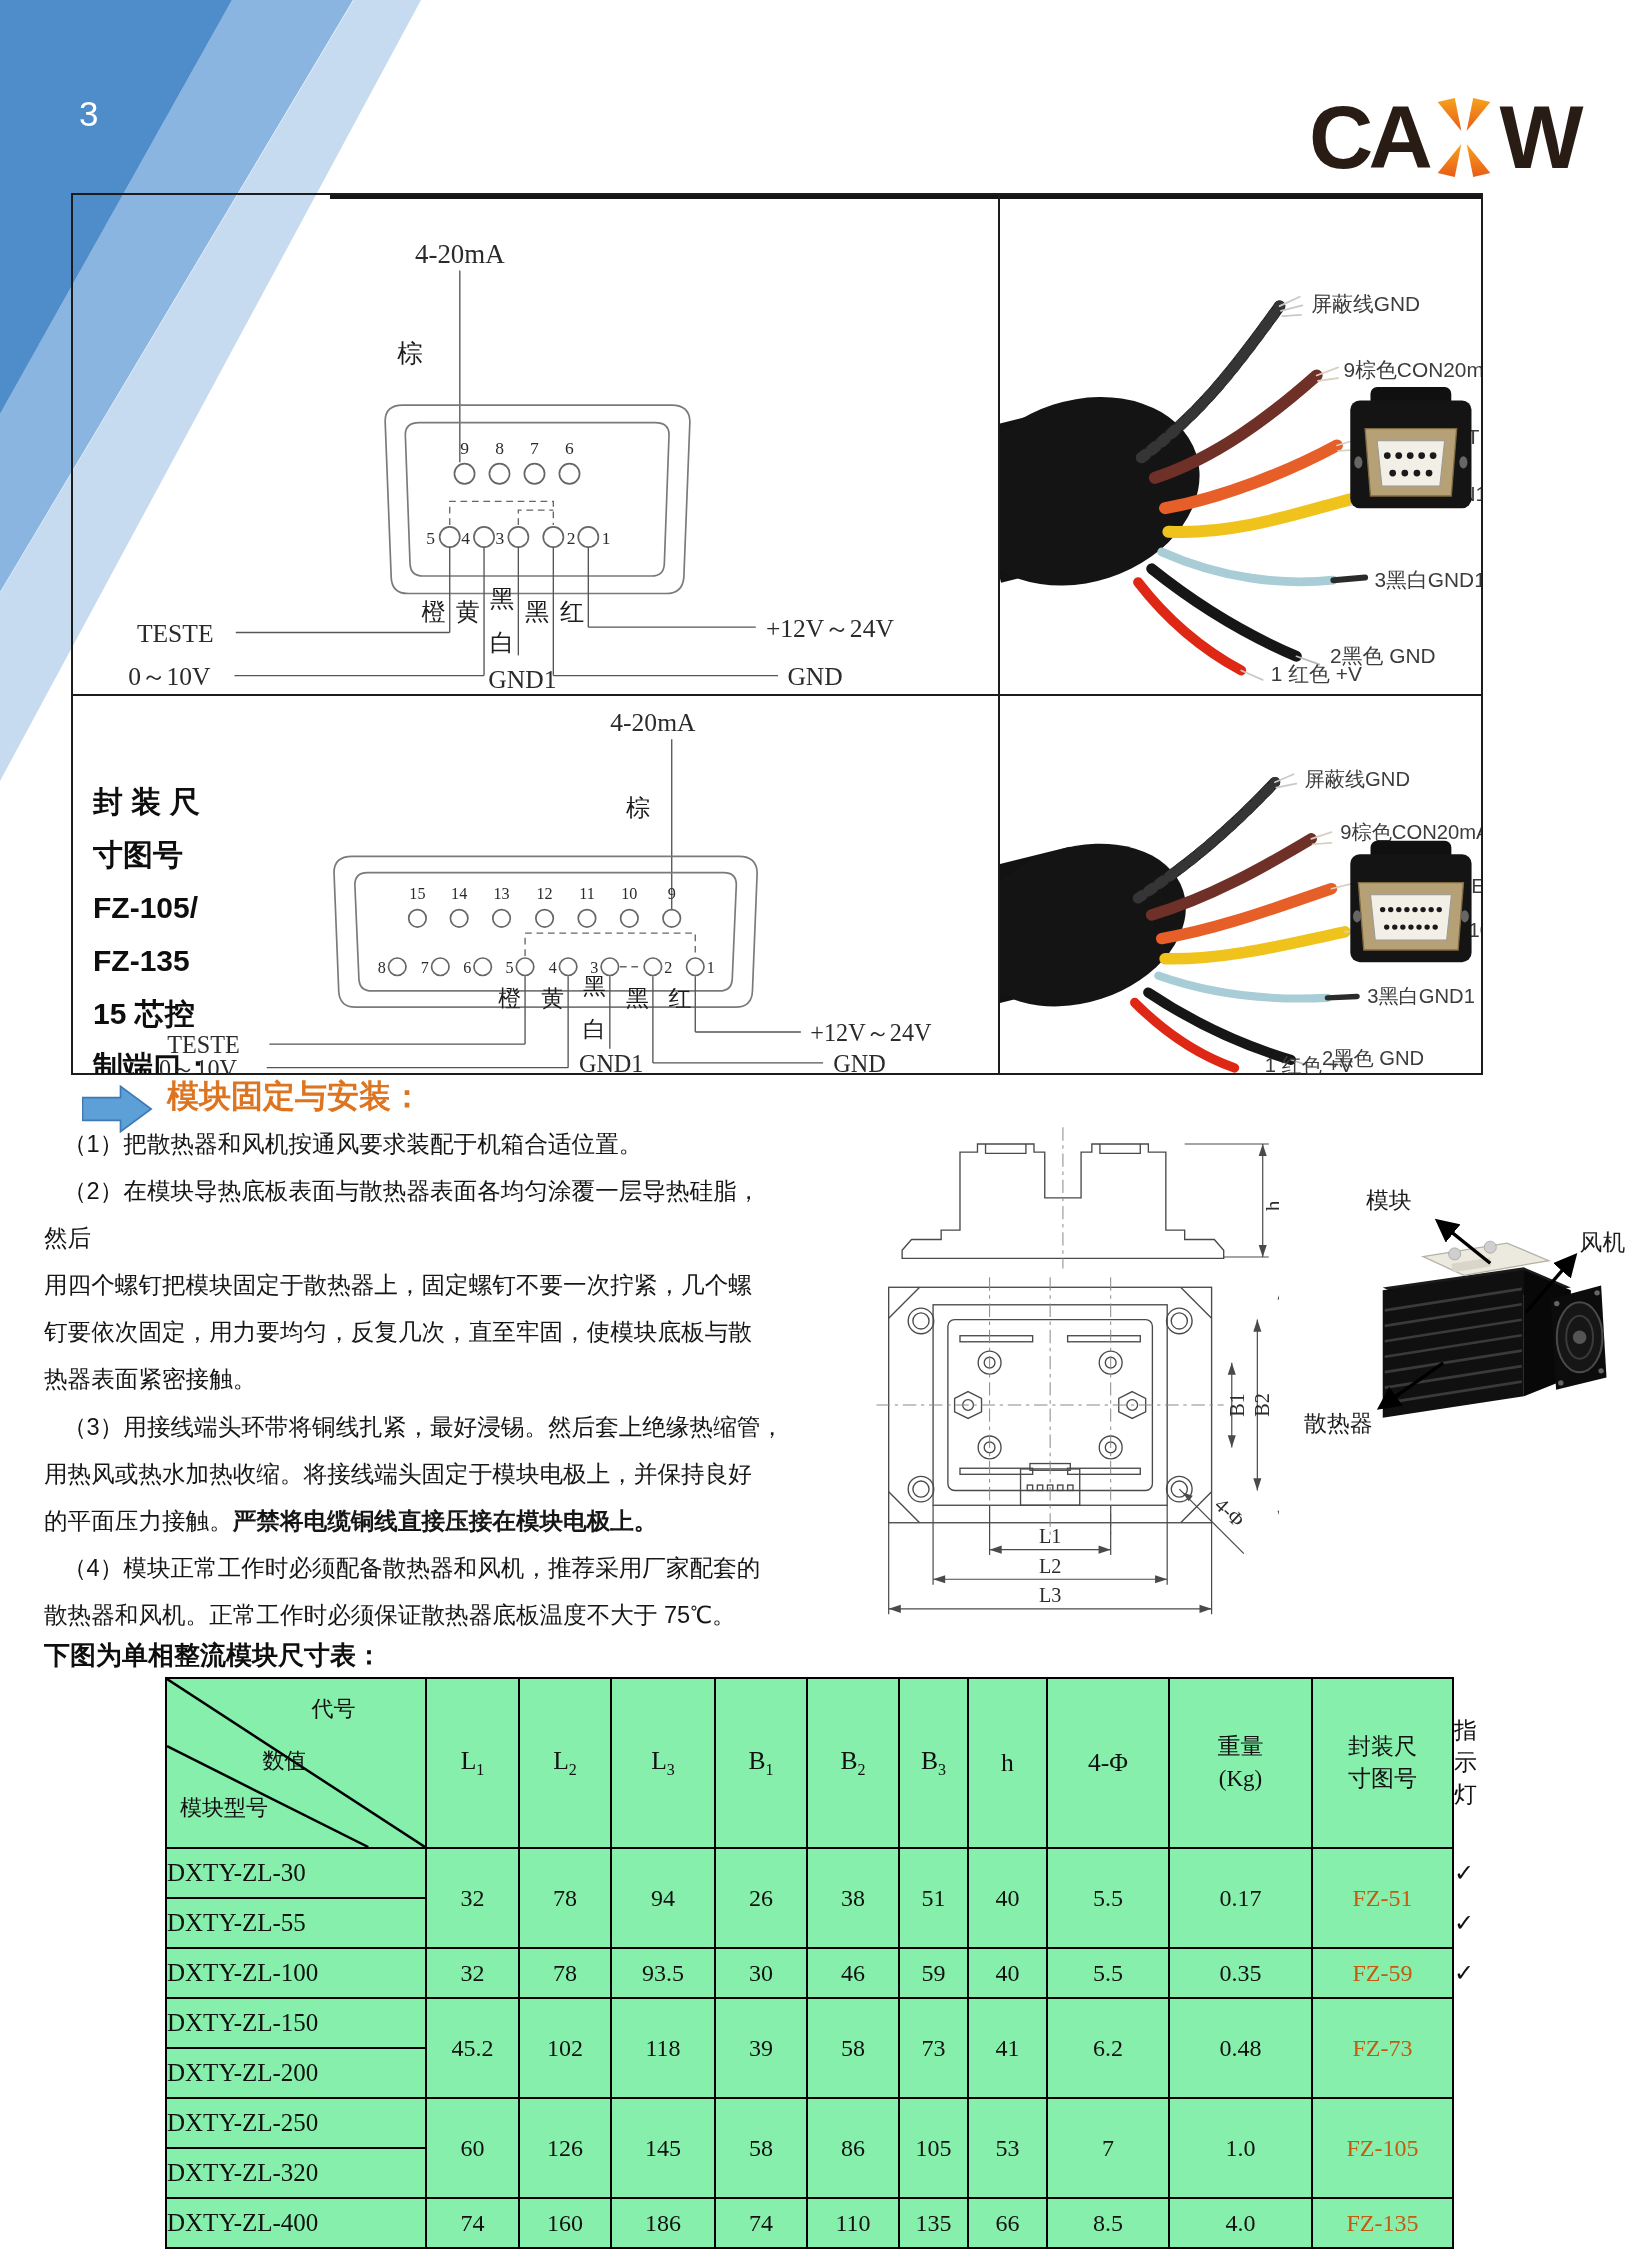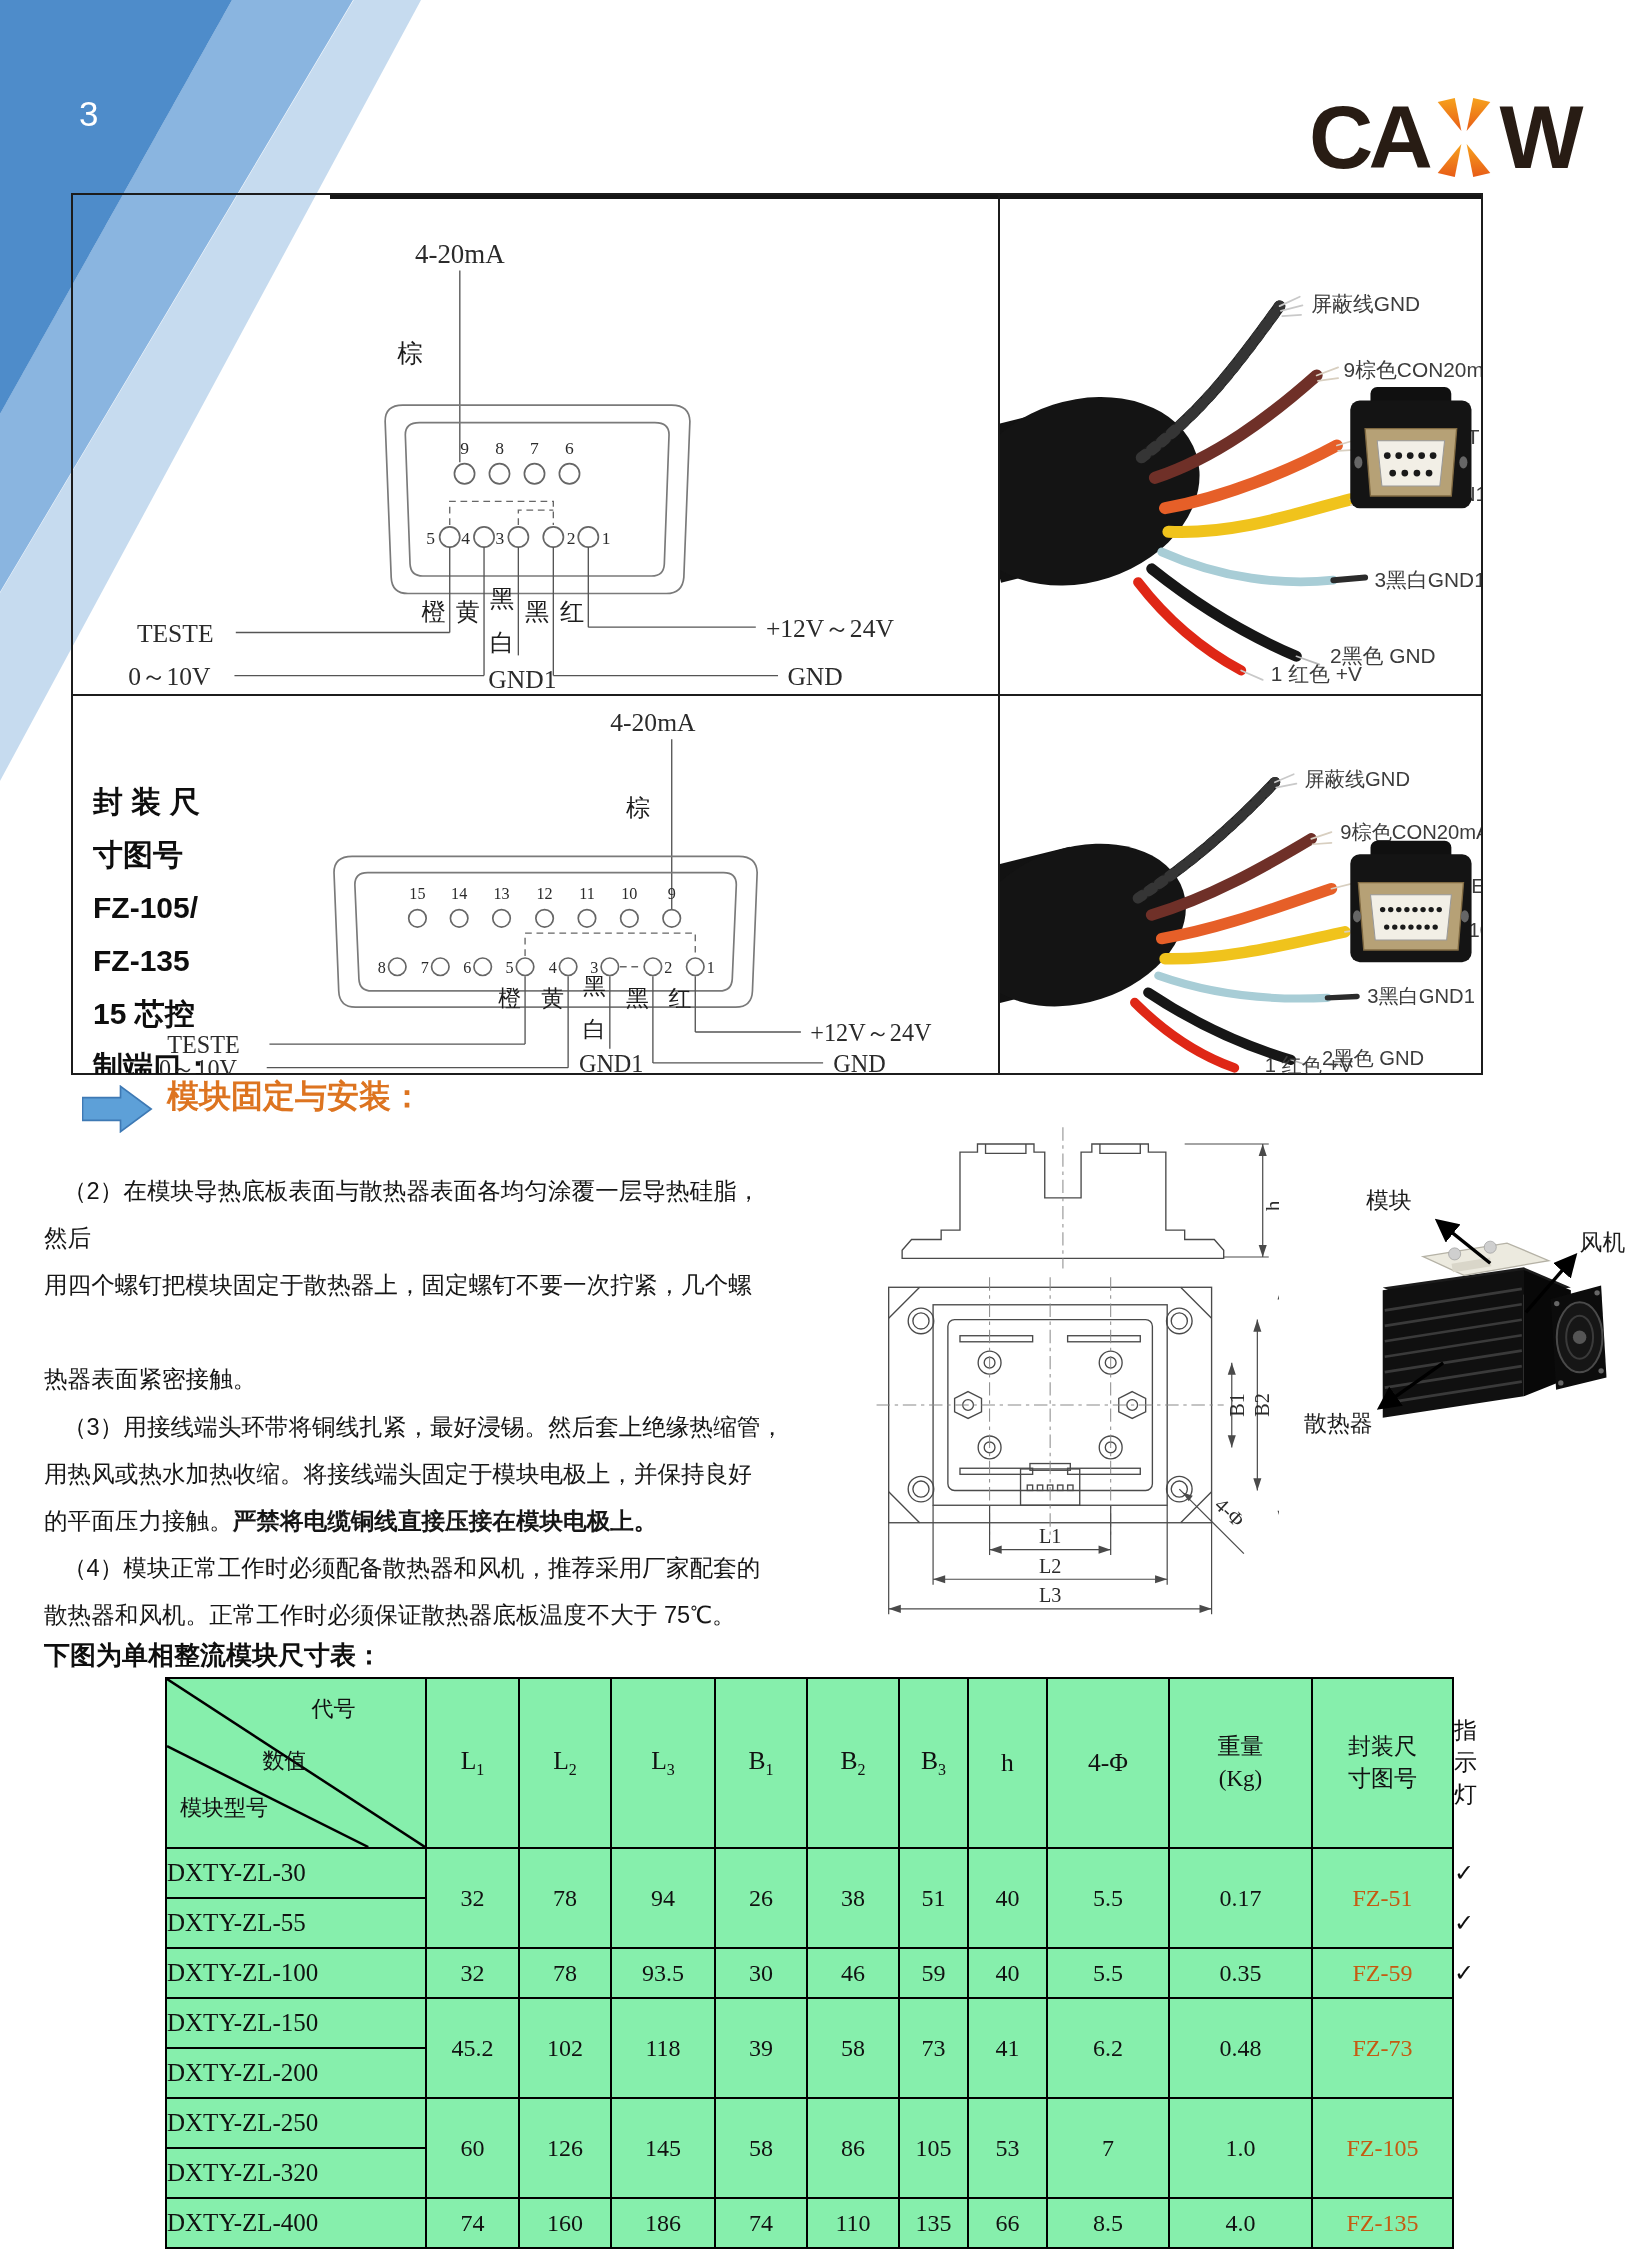--- a/index.html
+++ b/index.html
@@ -355,23 +355,25 @@
         </g>
       </svg>
     </div>
   </div>
 
   <svg style="position:absolute;left:82px;top:1085px;" width="71" height="48" viewBox="0 0 105 72">
     <polygon points="0,19 57,19 57,2 103,36 57,70 57,53 0,53" fill="#5da0d8" stroke="#3e79b4" stroke-width="2.5"></polygon>
   </svg>
   <div class="inst-head">模块固定与安装：</div>
 
+  <div class="pline pind" style="top:1128px;">（1）把散热器和风机按通风要求装配于机箱合适位置。</div>
   <div class="pline pind" style="top:1175px;">（2）在模块导热底板表面与散热器表面各均匀涂覆一层导热硅脂，</div>
   <div class="pline" style="top:1222px;">然后</div>
   <div class="pline" style="top:1269px;">用四个螺钉把模块固定于散热器上，固定螺钉不要一次拧紧，几个螺</div>
+  <div class="pline" style="top:1316px;">钉要依次固定，用力要均匀，反复几次，直至牢固，使模块底板与散</div>
   <div class="pline" style="top:1363px;">热器表面紧密接触。</div>
   <div class="pline pind" style="top:1411px;">（3）用接线端头环带将铜线扎紧，最好浸锡。然后套上绝缘热缩管，</div>
   <div class="pline" style="top:1505px;"><span>的平面压力接触。</span><b>严禁将电缆铜线直接压接在模块电极上。</b></div>
   <div class="pline" style="top:1458px;">用热风或热水加热收缩。将接线端头固定于模块电极上，并保持良好</div>
   <div class="pline pind" style="top:1552px;">（4）模块正常工作时必须配备散热器和风机，推荐采用厂家配套的</div>
   <div class="pline" style="top:1599px;">散热器和风机。正常工作时必须保证散热器底板温度不大于 75℃。</div>
 
   <svg style="position:absolute;left:865px;top:1107px;" width="414" height="518" viewBox="0 0 615 770">
     <g transform="translate(55,15)">
       <path class="tln" d="M0,198 L14,182 L58,182 L58,168 L86,168 L86,52 L112,52 L112,40 L196,40 L196,52 L212,52 L212,120 L266,120 L266,52 L282,52 L282,40 L366,40 L366,52 L392,52 L392,168 L420,168 L420,182 L464,182 L478,198 L478,210 L0,210 Z"></path>

